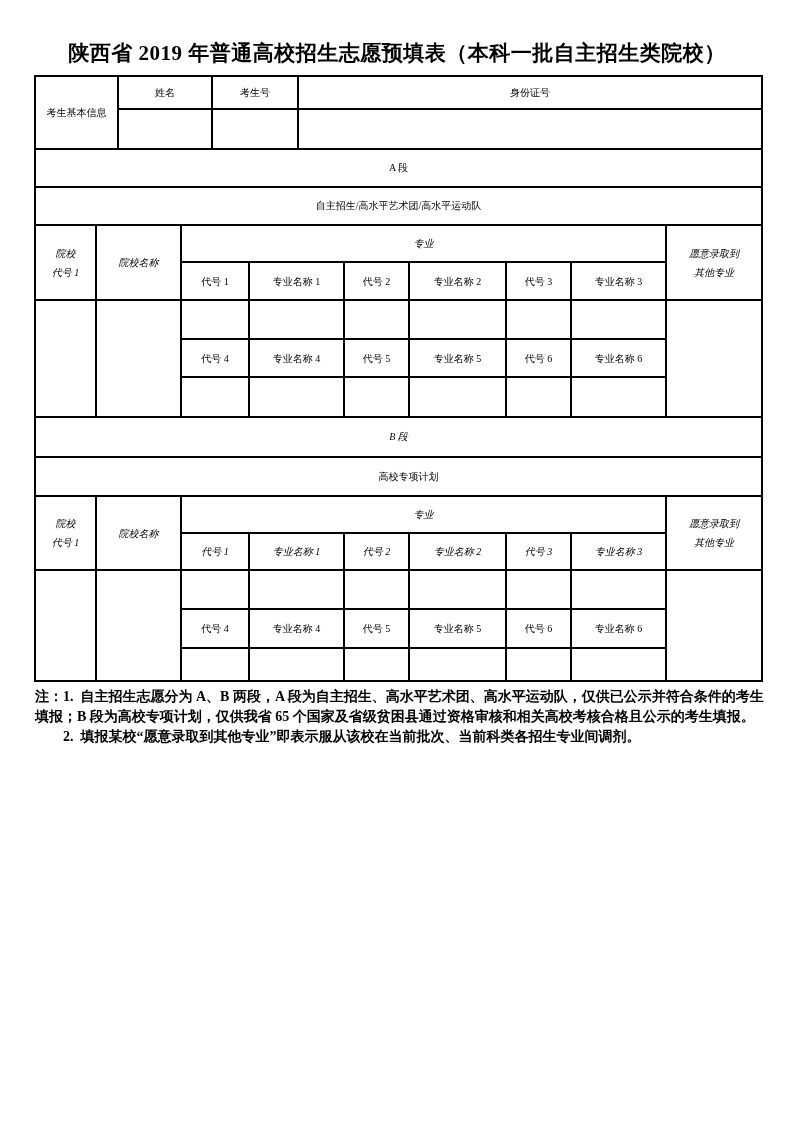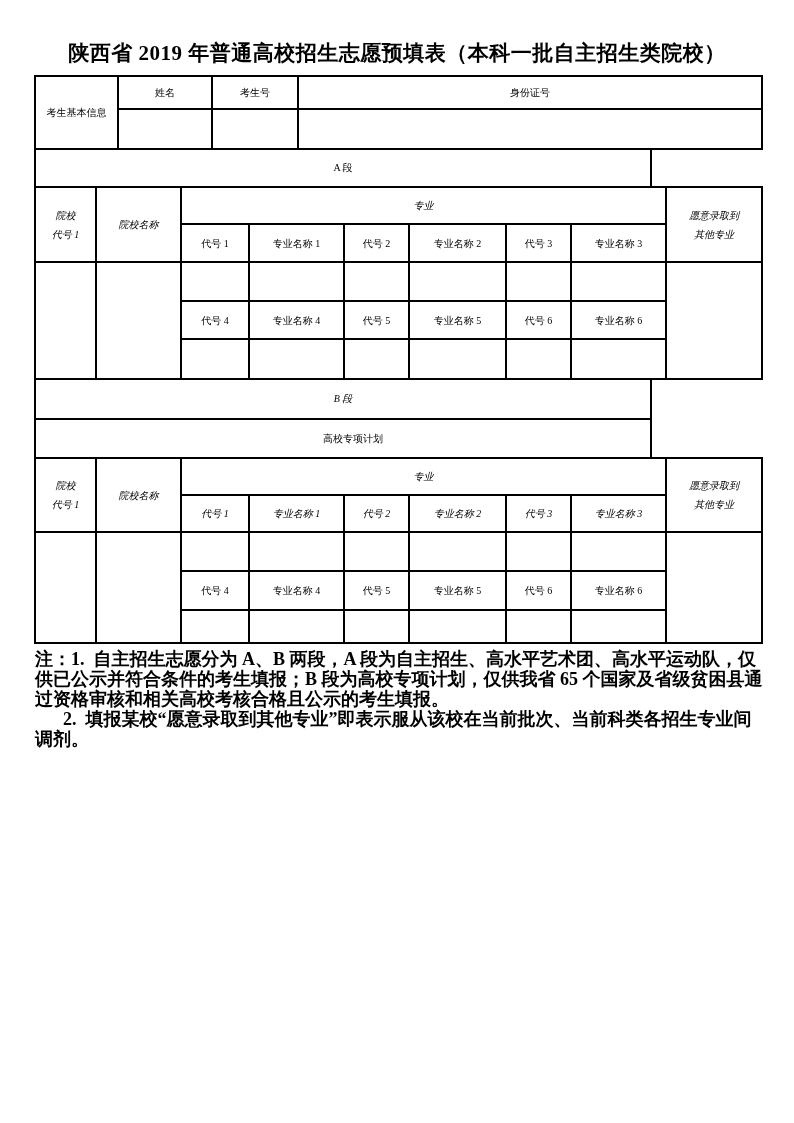--- a/index.html
+++ b/index.html
@@ -32,34 +32,34 @@
   td {
     border: 2px solid #000;
     text-align: center;
     vertical-align: middle;
     padding: 0;
     overflow: hidden;
     line-height: 19px;
   }
   .band {
     box-sizing: border-box;
-    width: 618px;
+    width: 729px;
     border: 2px solid #000;
     display: flex;
     align-items: center;
     justify-content: center;
   }
   .h33 { height: 33px; } .h37 { height: 37px; font-style: italic; } .h38 { height: 38px; }
   .h39 { height: 39px; } .h40 { height: 40px; } .h41 { height: 41px; padding-left: 20px; }
   .h42 { height: 42px; font-style: italic; } .hlast { height: 33px; }
   .pre { white-space: pre-line; }
   .notes {
     margin: 5px 0 0 35px;
     width: 732px;
-    font-size: 18px;
+    font-size: 14px;
     font-weight: bold;
     line-height: 20px;
   }
   .notes p { margin: 0; white-space: pre-wrap; }
   .notes p.indent { text-indent: 28px; }
 </style>
 </head>
 <body>
 
 <div class="page">
@@ -86,20 +86,23 @@
         <td></td>
         <td></td>
         <td></td>
       </tr>
     </tbody>
       </table>
 
     <div class="band sec h40">
       <span>A 段</span>
     </div>
+    <div class="band sec h40">
+      <span>自主招生/高水平艺术团/高水平运动队</span>
+    </div>
 
     <table class="sec">
       <colgroup>
         <col style="width:61px">
           <col style="width:85px">
           <col style="width:68px">
           <col style="width:95px">
         <col style="width:65px">
           <col style="width:97px">
           <col style="width:65px">

